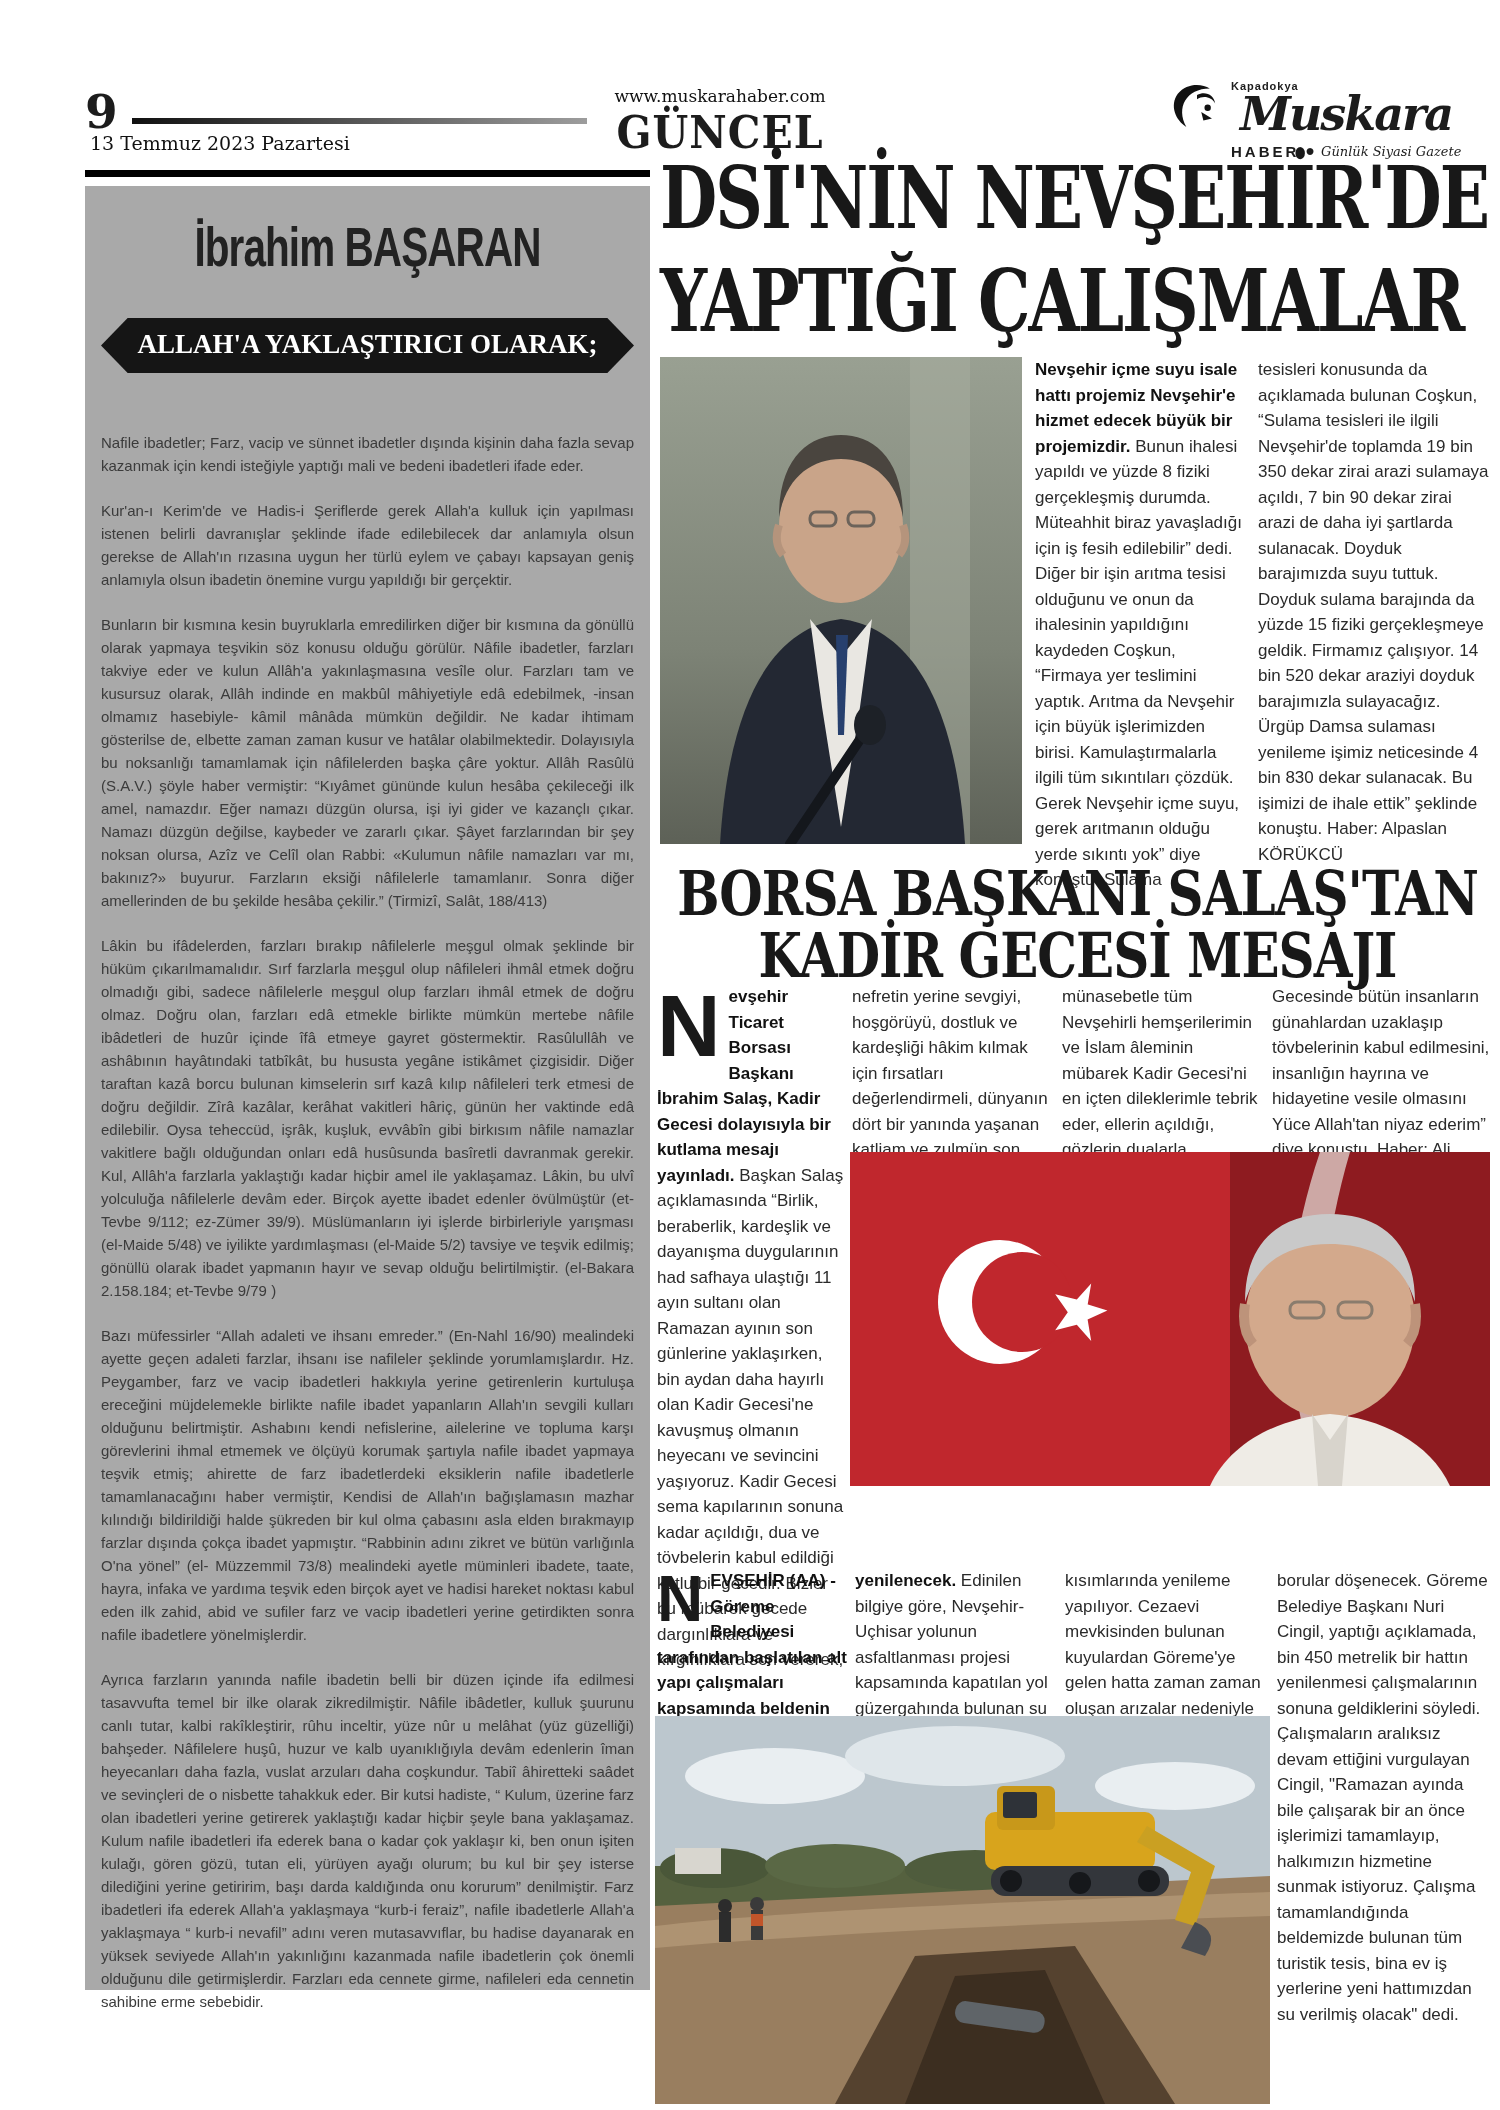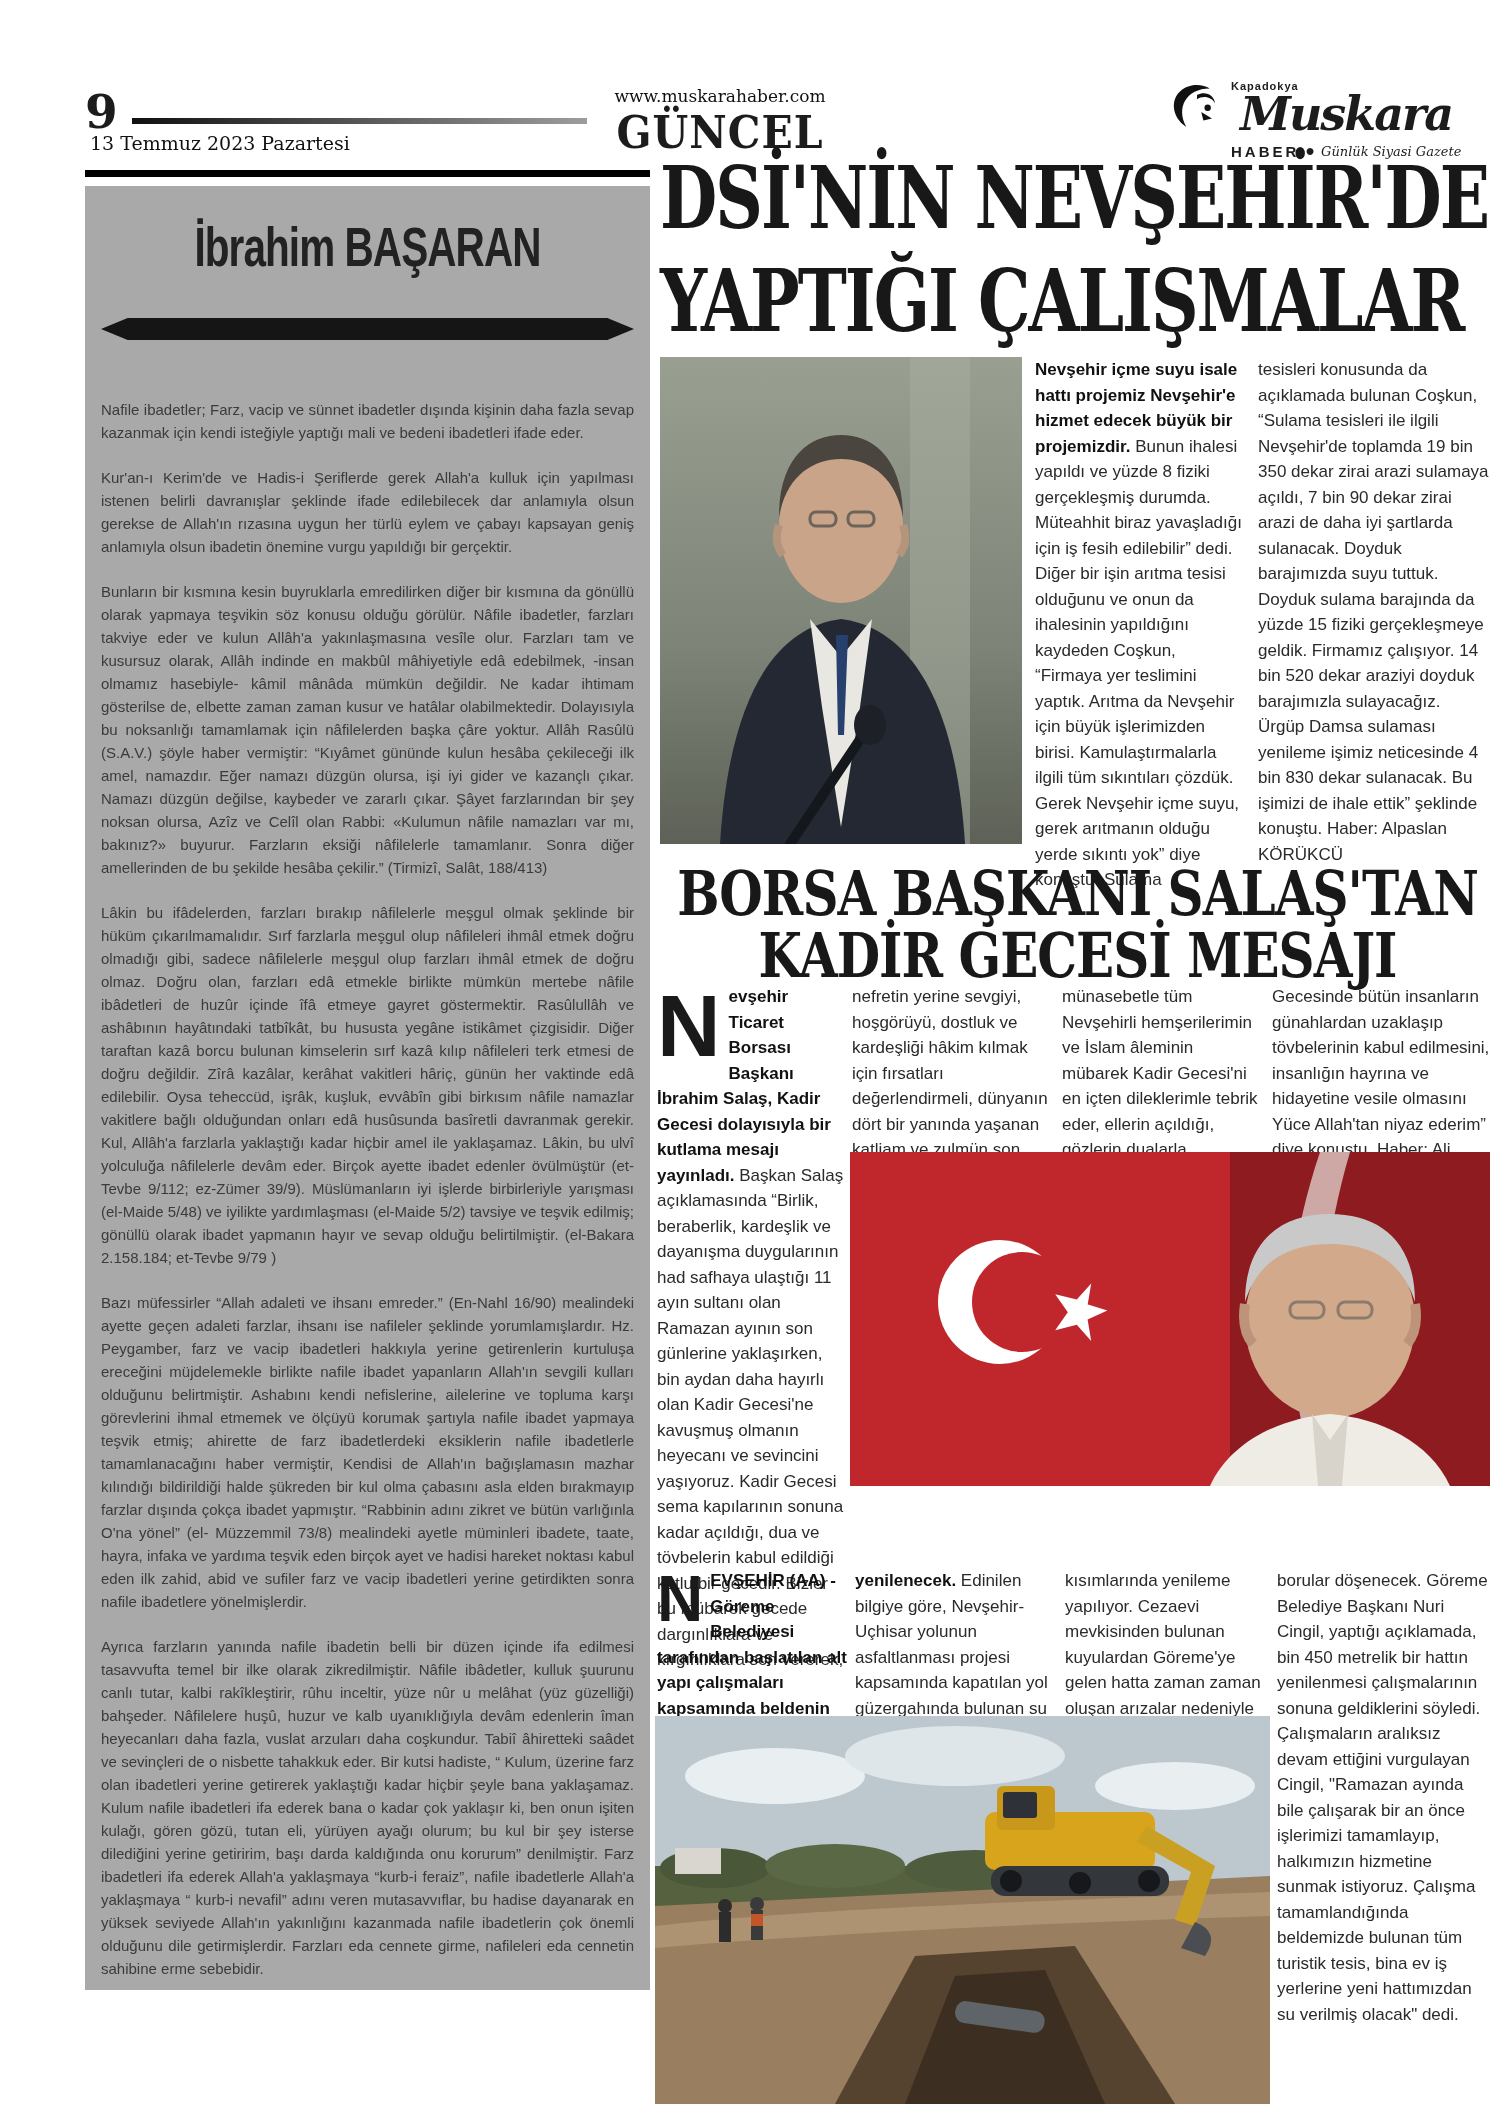--- a/index.html
+++ b/index.html
@@ -82,20 +82,21 @@
         <span class="logo-tag">Günlük Siyasi Gazete</span>
       </div>
     </div>
   </div>
 
   <div class="abs left-rule" style="left:85px;top:170px;width:565px;height:7px;"></div>
 
   <div class="abs gray-box" style="left:85px;top:186px;width:565px;height:1804px;">
     <div class="author">İbrahim BAŞARAN</div>
     <div class="ribbon">
+      <div class="l1">ALLAH'A YAKLAŞTIRICI OLARAK;</div>
     </div>
     <div class="col-body">
       <p>Nafile ibadetler; Farz, vacip ve sünnet ibadetler dışında kişinin daha fazla sevap kazanmak için kendi isteğiyle yaptığı mali ve bedeni ibadetleri ifade eder.</p>
       <p>Kur'an-ı Kerim'de ve Hadis-i Şeriflerde gerek Allah'a kulluk için yapılması istenen belirli davranışlar şeklinde ifade edilebilecek dar anlamıyla olsun gerekse de Allah'ın rızasına uygun her türlü eylem ve çabayı kapsayan geniş anlamıyla olsun ibadetin önemine vurgu yapıldığı bir gerçektir.</p>
       <p>Bunların bir kısmına kesin buyruklarla emredilirken diğer bir kısmına da gönüllü olarak yapmaya teşvikin söz konusu olduğu görülür. Nâfile ibadetler, farzları takviye eder ve kulun Allâh'a yakınlaşmasına vesîle olur. Farzları tam ve kusursuz olarak, Allâh indinde en makbûl mâhiyetiyle edâ edebilmek, -insan olmamız hasebiyle- kâmil mânâda mümkün değildir. Ne kadar ihtimam gösterilse de, elbette zaman zaman kusur ve hatâlar olabilmektedir. Dolayısıyla bu noksanlığı tamamlamak için nâfilelerden başka çâre yoktur. Allâh Rasûlü (S.A.V.) şöyle haber vermiştir: “Kıyâmet gününde kulun hesâba çekileceği ilk amel, namazdır. Eğer namazı düzgün olursa, işi iyi gider ve kazançlı çıkar. Namazı düzgün değilse, kaybeder ve zararlı çıkar. Şâyet farzlarından bir şey noksan olursa, Azîz ve Celîl olan Rabbi: «Kulumun nâfile namazları var mı, bakınız?» buyurur. Farzların eksiği nâfilelerle tamamlanır. Sonra diğer amellerinden de bu şekilde hesâba çekilir.” (Tirmizî, Salât, 188/413)</p>
       <p>Lâkin bu ifâdelerden, farzları bırakıp nâfilelerle meşgul olmak şeklinde bir hüküm çıkarılmamalıdır. Sırf farzlarla meşgul olup nâfileleri ihmâl etmek doğru olmadığı gibi, sadece nâfilelerle meşgul olup farzları ihmâl etmek de doğru olmaz. Doğru olan, farzları edâ etmekle birlikte mümkün mertebe nâfile ibâdetleri de huzûr içinde îfâ etmeye gayret göstermektir. Rasûlullâh ve ashâbının hayâtındaki tatbîkât, bu hususta yegâne istikâmet çizgisidir. Diğer taraftan kazâ borcu bulunan kimselerin sırf kazâ kılıp nâfileleri terk etmesi de doğru değildir. Zîrâ kazâlar, kerâhat vakitleri hâriç, günün her vaktinde edâ edilebilir. Oysa teheccüd, işrâk, kuşluk, evvâbîn gibi birkısım nâfile namazlar vakitlere bağlı olduğundan onları edâ husûsunda basîretli davranmak gerekir. Kul, Allâh'a farzlarla yaklaştığı kadar hiçbir amel ile yaklaşamaz. Lâkin, bu ulvî yolculuğa nâfilelerle devâm eder. Birçok ayette ibadet edenler övülmüştür (et-Tevbe 9/112; ez-Zümer 39/9). Müslümanların iyi işlerde birbirleriyle yarışması (el-Maide 5/48) ve iyilikte yardımlaşması (el-Maide 5/2) tavsiye ve teşvik edilmiş; gönüllü olarak ibadet yapmanın hayır ve sevap olduğu belirtilmiştir. (el-Bakara 2.158.184; et-Tevbe 9/79 )</p>
       <p>Bazı müfessirler “Allah adaleti ve ihsanı emreder.” (En-Nahl 16/90) mealindeki ayette geçen adaleti farzlar, ihsanı ise nafileler şeklinde yorumlamışlardır. Hz. Peygamber, farz ve vacip ibadetleri hakkıyla yerine getirenlerin kurtuluşa ereceğini müjdelemekle birlikte nafile ibadet yapanların Allah'ın sevgili kulları olduğunu belirtmiştir. Ashabını kendi nefislerine, ailelerine ve topluma karşı görevlerini ihmal etmemek ve ölçüyü korumak şartıyla nafile ibadet yapmaya teşvik etmiş; ahirette de farz ibadetlerdeki eksiklerin nafile ibadetlerle tamamlanacağını haber vermiştir, Kendisi de Allah'ın bağışlamasın mazhar kılındığı bildirildiği halde şükreden bir kul olma çabasını asla elden bırakmayıp farzlar dışında çokça ibadet yapmıştır. “Rabbinin adını zikret ve bütün varlığınla O'na yönel” (el- Müzzemmil 73/8) mealindeki ayetle müminleri ibadete, taate, hayra, infaka ve yardıma teşvik eden birçok ayet ve hadisi hareket noktası kabul eden ilk zahid, abid ve sufiler farz ve vacip ibadetleri yerine getirdikten sonra nafile ibadetlere yönelmişlerdir.</p>
       <p>Ayrıca farzların yanında nafile ibadetin belli bir düzen içinde ifa edilmesi tasavvufta temel bir ilke olarak zikredilmiştir. Nâfile ibâdetler, kulluk şuurunu canlı tutar, kalbi rakîkleştirir, rûhu inceltir, yüze nûr u melâhat (yüz güzelliği) bahşeder. Nâfilelere huşû, huzur ve kalb uyanıklığıyla devâm edenlerin îman heyecanları daha fazla, vuslat arzuları daha coşkundur. Tabiî âhiretteki saâdet ve sevinçleri de o nisbette tahakkuk eder. Bir kutsi hadiste, “ Kulum, üzerine farz olan ibadetleri yerine getirerek yaklaştığı kadar hiçbir şeyle bana yaklaşamaz. Kulum nafile ibadetleri ifa ederek bana o kadar çok yaklaşır ki, ben onun işiten kulağı, gören gözü, tutan eli, yürüyen ayağı olurum; bu kul bir şey isterse dilediğini yerine getiririm, başı darda kaldığında onu korurum” denilmiştir. Farz ibadetleri ifa ederek Allah'a yaklaşmaya “kurb-i feraiz”, nafile ibadetlerle Allah'a yaklaşmaya “ kurb-i nevafil” adını veren mutasavvıflar, bu hadise dayanarak en yüksek seviyede Allah'ın yakınlığını kazanmada nafile ibadetlerin çok önemli olduğunu dile getirmişlerdir. Farzları eda cennete girme, nafileleri eda cennetin sahibine erme sebebidir.</p>
     </div>
   </div>

